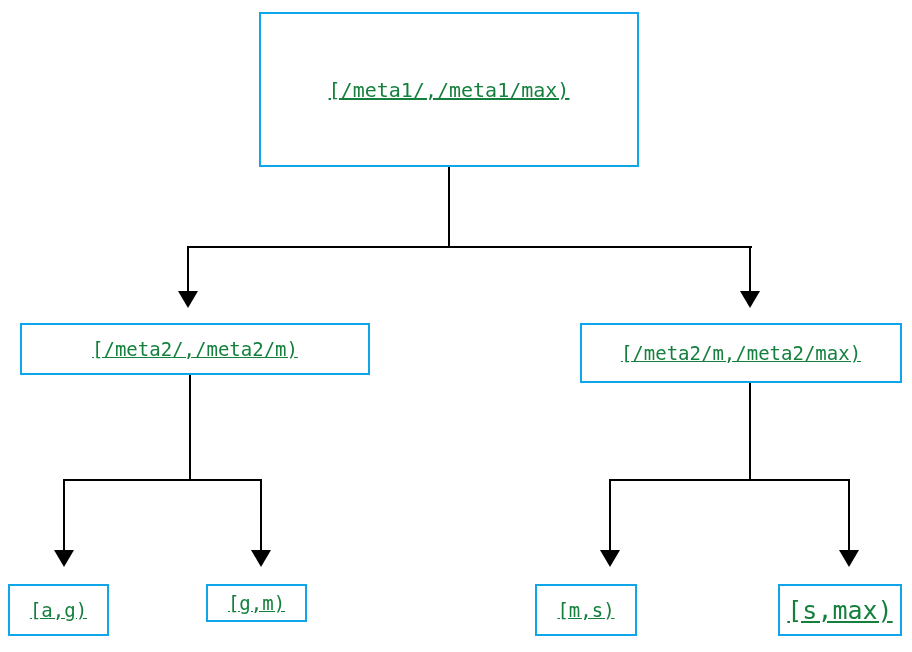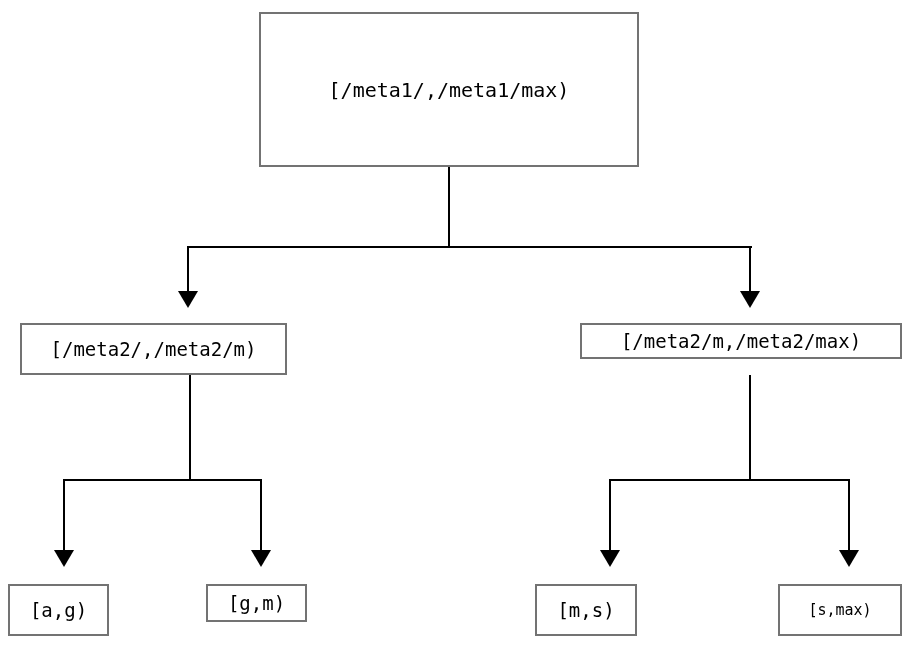--- a/index.html
+++ b/index.html
@@ -11,28 +11,29 @@
     position: relative;
     width: 912px;
     height: 652px;
     background: #ffffff;
     overflow: hidden;
     font-family: "DejaVu Sans Mono", "Liberation Mono", monospace;
   }
   .node {
     position: absolute;
     box-sizing: border-box;
-    border: 2px solid #737373;
+    border: 2px solid #0ea5e9;
     background: #ffffff;
     display: flex;
     align-items: center;
     justify-content: center;
-    color: #000000;
+    color: #15803d;
     white-space: pre;
     line-height: 1;
+    text-decoration: underline;
   }
   .node-label {
     display: block;
     white-space: pre;
   }
   .edge-v {
     position: absolute;
     background: #000000;
     width: 2px;
   }
@@ -84,37 +85,37 @@
     <div class="edge-v" style="left:609px; top:479px; height:72px;"></div>
     <div class="arrow-head" style="left:600px; top:550px;"></div>
     <div class="edge-v" style="left:848px; top:479px; height:72px;"></div>
     <div class="arrow-head" style="left:839px; top:550px;"></div>
   </div>
 
   <div class="node" style="left:259px; top:12px; width:380px; height:155px; font-size:20px;">
     <span class="node-label">[/meta1/,/meta1/max)</span>
   </div>
 
-  <div class="node" style="left:20px; top:323px; width:267px; height:52px; font-size:19px;">
+  <div class="node" style="left:20px; top:323px; width:350px; height:52px; font-size:19px;">
     <span class="node-label">[/meta2/,/meta2/m)</span>
   </div>
 
-  <div class="node" style="left:580px; top:323px; width:322px; height:36px; font-size:19px;">
+  <div class="node" style="left:580px; top:323px; width:322px; height:60px; font-size:19px;">
     <span class="node-label">[/meta2/m,/meta2/max)</span>
   </div>
 
   <div class="node" style="left:8px; top:584px; width:101px; height:52px; font-size:19px;justify-content:center;">
     <span class="node-label">[a,g)</span>
   </div>
 
   <div class="node" style="left:206px; top:584px; width:101px; height:38px; font-size:19px;">
     <span class="node-label">[g,m)</span>
   </div>
 
   <div class="node" style="left:535px; top:584px; width:102px; height:52px; font-size:19px;">
     <span class="node-label">[m,s)</span>
   </div>
 
-  <div class="node" style="left:778px; top:584px; width:124px; height:52px; font-size:15px;">
+  <div class="node" style="left:778px; top:584px; width:124px; height:52px; font-size:25px;">
     <span class="node-label">[s,max)</span>
   </div>
 
 </div>
 
 </body></html>

